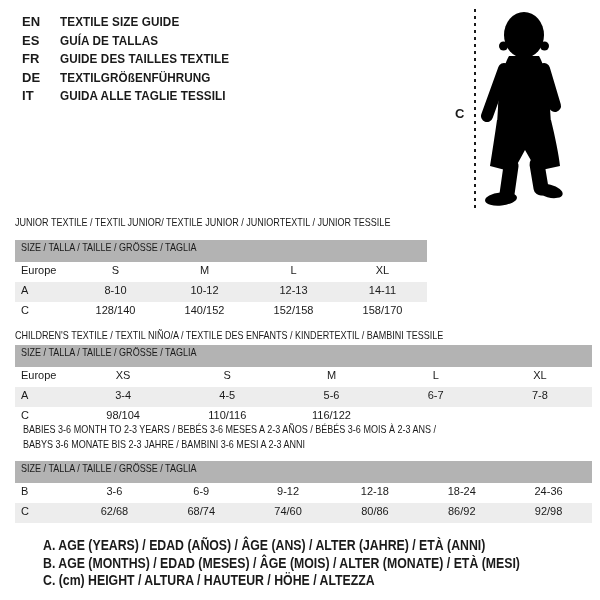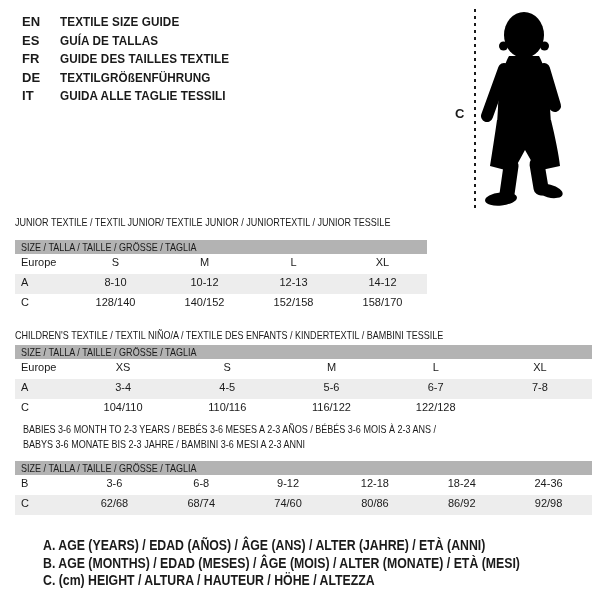--- a/index.html
+++ b/index.html
@@ -43,21 +43,21 @@
   .t2-title{top:328px;}
   .t3-title{top:422px;margin-left:8px;}
 
   .table{position:absolute;left:15px;}
   .t1{top:240px;width:412px;}
   .t2{top:345px;width:577px;}
   .t3{top:461px;width:577px;}
 
   .thead{
     background:var(--bar);
-    height:14px;line-height:14px;
+    height:22px;line-height:14px;
     font-size:11px;padding-left:6px;
     overflow:hidden;
   }
   .trow{display:grid;height:20px;line-height:16px;font-size:11px;}
   .trow.stripe{background:var(--stripe);}
   .cell{text-align:center;overflow:hidden;}
   .cell.first{text-align:left;padding-left:6px;}
 
   
   .footnotes{position:absolute;left:15px;top:536px;}
@@ -130,21 +130,21 @@
           <span class="cell">S</span>
           <span class="cell">M</span>
           <span class="cell">L</span>
           <span class="cell">XL</span>
         </div>
         <div class="trow stripe" style="grid-template-columns: 56px repeat(4, 1fr);">
           <span class="cell first">A</span>
           <span class="cell">8-10</span>
           <span class="cell">10-12</span>
           <span class="cell">12-13</span>
-          <span class="cell">14-12</span>
+          <span class="cell">14-11</span>
         </div>
         <div class="trow" style="grid-template-columns: 56px repeat(4, 1fr);">
           <span class="cell first">C</span>
           <span class="cell">128/140</span>
           <span class="cell">140/152</span>
           <span class="cell">152/158</span>
           <span class="cell">158/170</span>
         </div>
       </div>
   </div>
@@ -168,41 +168,40 @@
         <div class="trow stripe" style="grid-template-columns: 56px repeat(5, 1fr);">
           <span class="cell first">A</span>
           <span class="cell">3-4</span>
           <span class="cell">4-5</span>
           <span class="cell">5-6</span>
           <span class="cell">6-7</span>
           <span class="cell">7-8</span>
         </div>
         <div class="trow" style="grid-template-columns: 56px repeat(5, 1fr);">
           <span class="cell first">C</span>
-          <span class="cell">104/110</span>
+          <span class="cell">98/104</span>
           <span class="cell">110/116</span>
           <span class="cell">116/122</span>
-          <span class="cell">122/128</span>
         </div>
       </div>
   </div>
 
   <div class="sec-title t3-title">
     <div><span class="cond">BABIES 3-6 MONTH TO 2-3 YEARS / BEBÉS 3-6 MESES A 2-3 AÑOS / BÉBÉS 3-6 MOIS À 2-3 ANS /</span></div>
     <div><span class="cond">BABYS 3-6 MONATE BIS 2-3 JAHRE / BAMBINI 3-6 MESI A 2-3 ANNI</span></div>
   </div>
   <div class="table t3">
     <div class="thead">
       <span class="cond">SIZE / TALLA / TAILLE / GRÖSSE / TAGLIA</span>
     </div>
     <div class="tbody">
         <div class="trow" style="grid-template-columns: 56px repeat(6, 1fr);">
           <span class="cell first">B</span>
           <span class="cell">3-6</span>
-          <span class="cell">6-8</span>
+          <span class="cell">6-9</span>
           <span class="cell">9-12</span>
           <span class="cell">12-18</span>
           <span class="cell">18-24</span>
           <span class="cell">24-36</span>
         </div>
         <div class="trow stripe" style="grid-template-columns: 56px repeat(6, 1fr);">
           <span class="cell first">C</span>
           <span class="cell">62/68</span>
           <span class="cell">68/74</span>
           <span class="cell">74/60</span>

